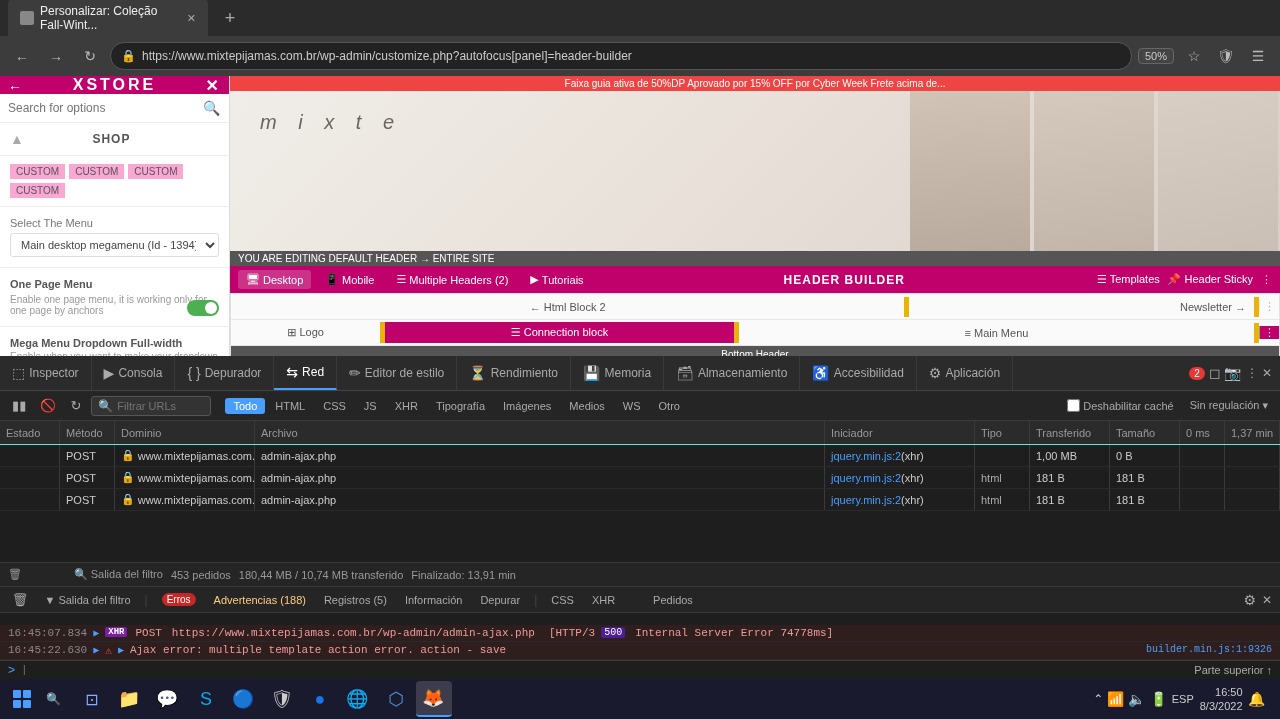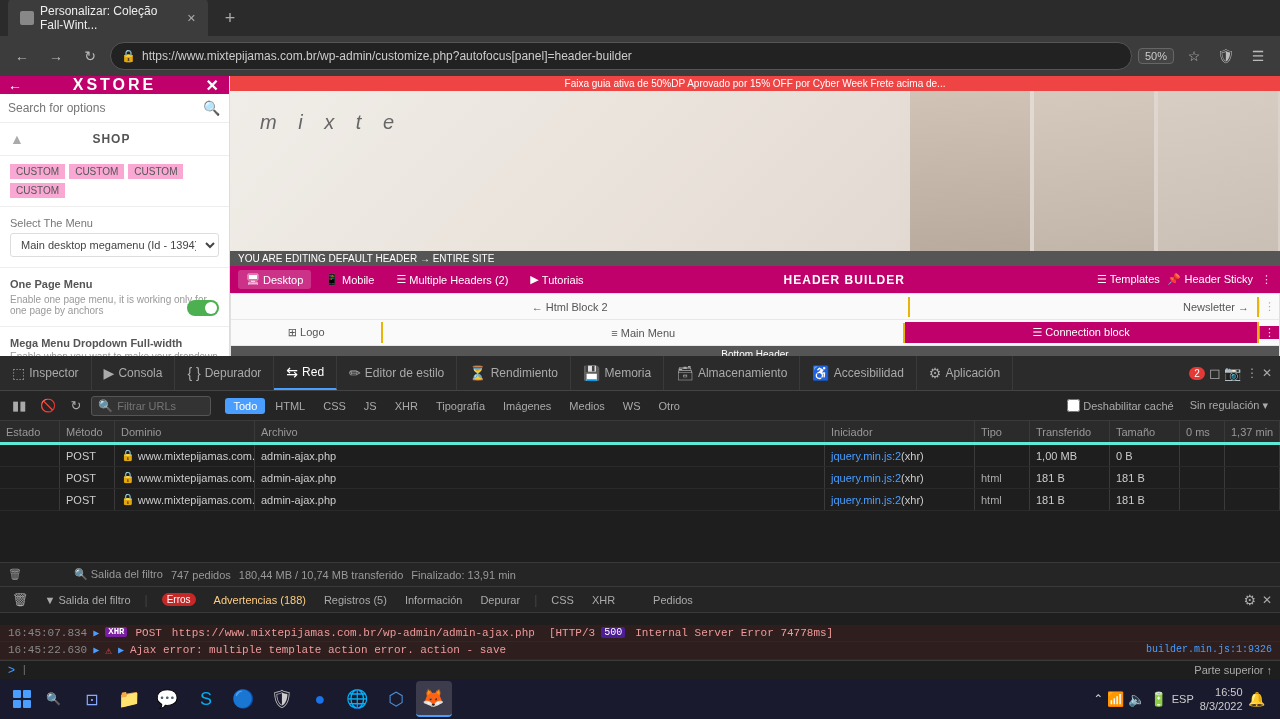--- a/index.html
+++ b/index.html
@@ -320,21 +320,21 @@
       align-items: center;
       border-bottom: 1px solid #e8e8e8;
       min-height: 26px;
       font-size: 11px;
       color: #555;
       background: #fafafa;
     }
     .header-row-cell {
       flex: 1;
       padding: 4px 8px;
-      border-right: 2px solid #eab308;
+      border-right: 5px solid #eab308;
       text-align: center;
     }
     .header-row-cell.logo-cell {
       flex: 0.4;
     }
     .header-row-cell.nav-cell {
       flex: 1.5;
     }
     .header-row-cell.dark-cell {
       background: #c0006b;
@@ -490,21 +490,21 @@
       padding: 2px 4px;
       border-radius: 3px;
     }
 
     
     .net-col-header {
       background: #2b2b2b;
       display: flex;
       align-items: center;
       height: 24px;
-      border-bottom: 3px solid #5eead4;
+      border-bottom: 1px solid #5eead4;
       font-size: 11px;
       color: #999;
     }
     .net-col {
       padding: 0 6px;
       white-space: nowrap;
       overflow: hidden;
       text-overflow: ellipsis;
       border-right: 1px solid #3a3a3a;
       height: 100%;
@@ -878,22 +878,22 @@
           </div>
 
           <div class="header-rows">
             <div class="header-row">
               <div class="header-row-cell" style="flex:2;">← Html Block 2</div>
               <div class="header-row-cell" style="flex:1;text-align:right;">Newsletter →</div>
               <div style="width:20px;border-left:1px solid #e8e8e8;display:flex;align-items:center;justify-content:center;color:#aaa;">⋮</div>
             </div>
             <div class="header-row">
               <div class="header-row-cell logo-cell">⊞ Logo</div>
+              <div class="header-row-cell dark-cell">☰ Connection block</div>
               <div class="header-row-cell nav-cell">≡ Main Menu</div>
-              <div class="header-row-cell dark-cell">☰ Connection block</div>
               <div style="width:20px;border-left:1px solid #999;display:flex;align-items:center;justify-content:center;color:#fff;background:#c0006b;">⋮</div>
             </div>
             <div class="header-row-full">Bottom Header</div>
 
           </div>
         </div>
 
       </div>
     </div>
 
@@ -1025,21 +1025,21 @@
         <div class="net-col nc-transferido">181 B</div>
         <div class="net-col nc-tamano">181 B</div>
         <div class="net-col nc-ms"></div>
         <div class="net-col nc-min"></div>
       </div>
     </div>
 
     <div class="net-status-bar">
       <span style="cursor:pointer;">🗑</span>
       <span style="cursor:pointer;margin-left:44px;">🔍 Salida del filtro</span>
-      <span>747 pedidos</span>
+      <span>453 pedidos</span>
       <span>180,44 MB / 10,74 MB transferido</span>
       <span>Finalizado: 13,91 min</span>
     </div>
 
     <div class="console-area">
 
       <div class="console-toolbar">
         <span class="net-toolbar-btn">🗑</span>
         <span class="console-filter-btn">
           <span>▼</span>

